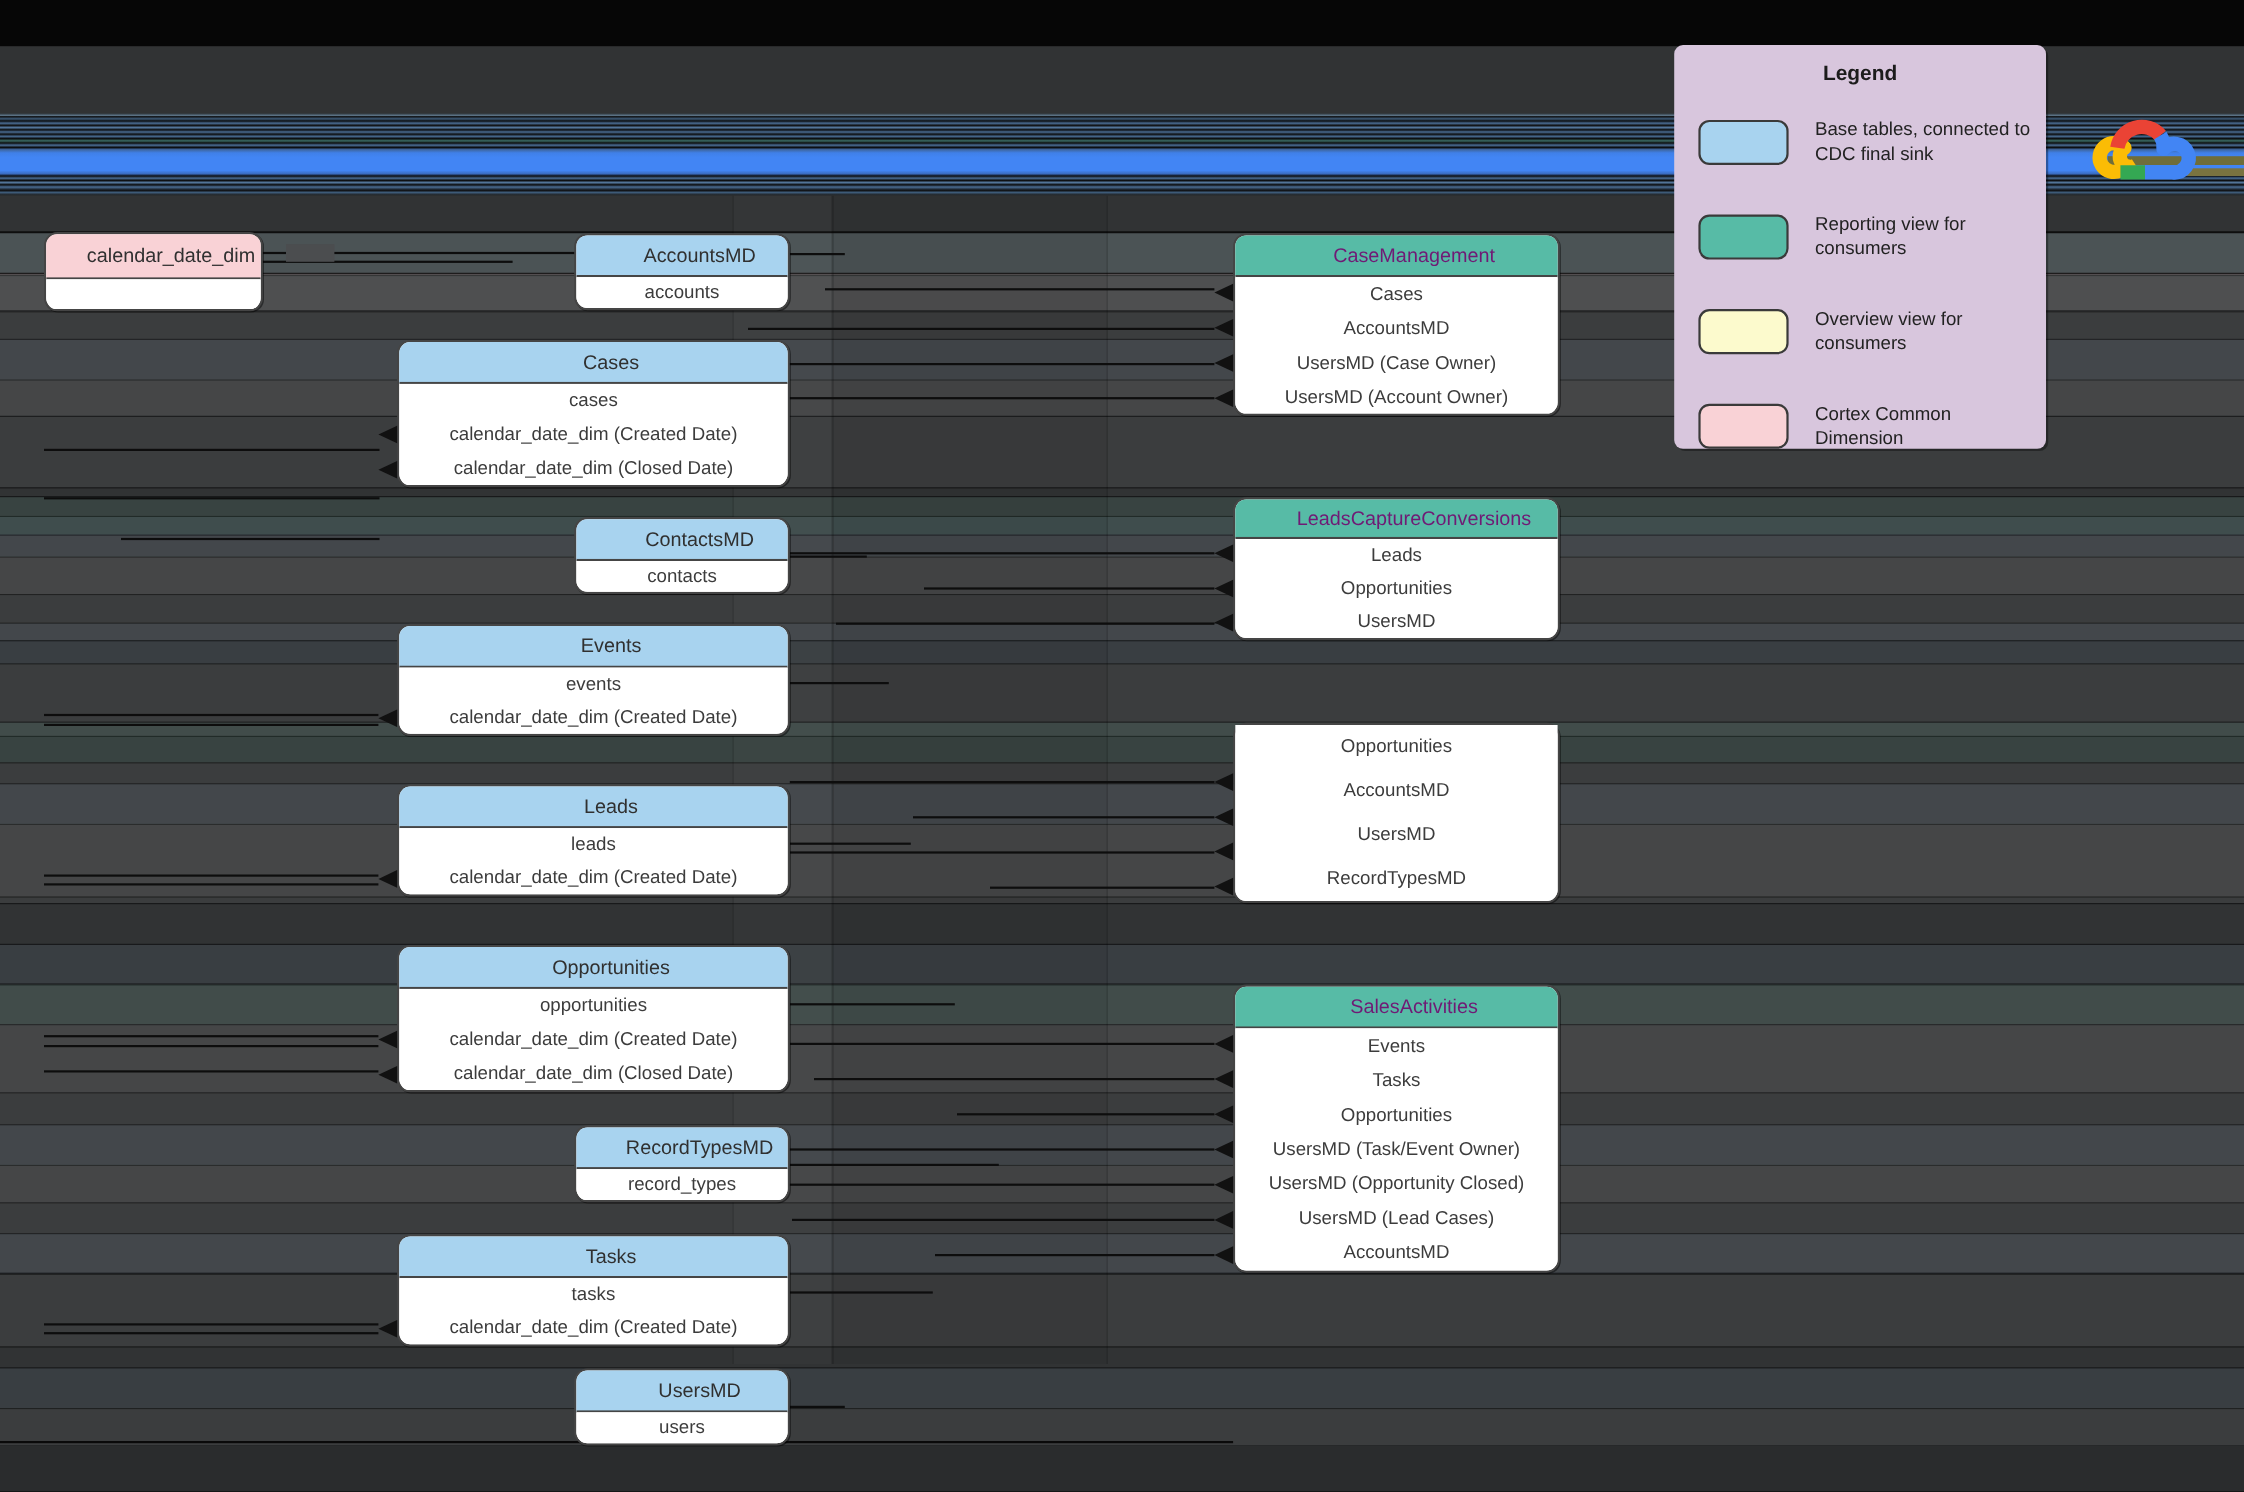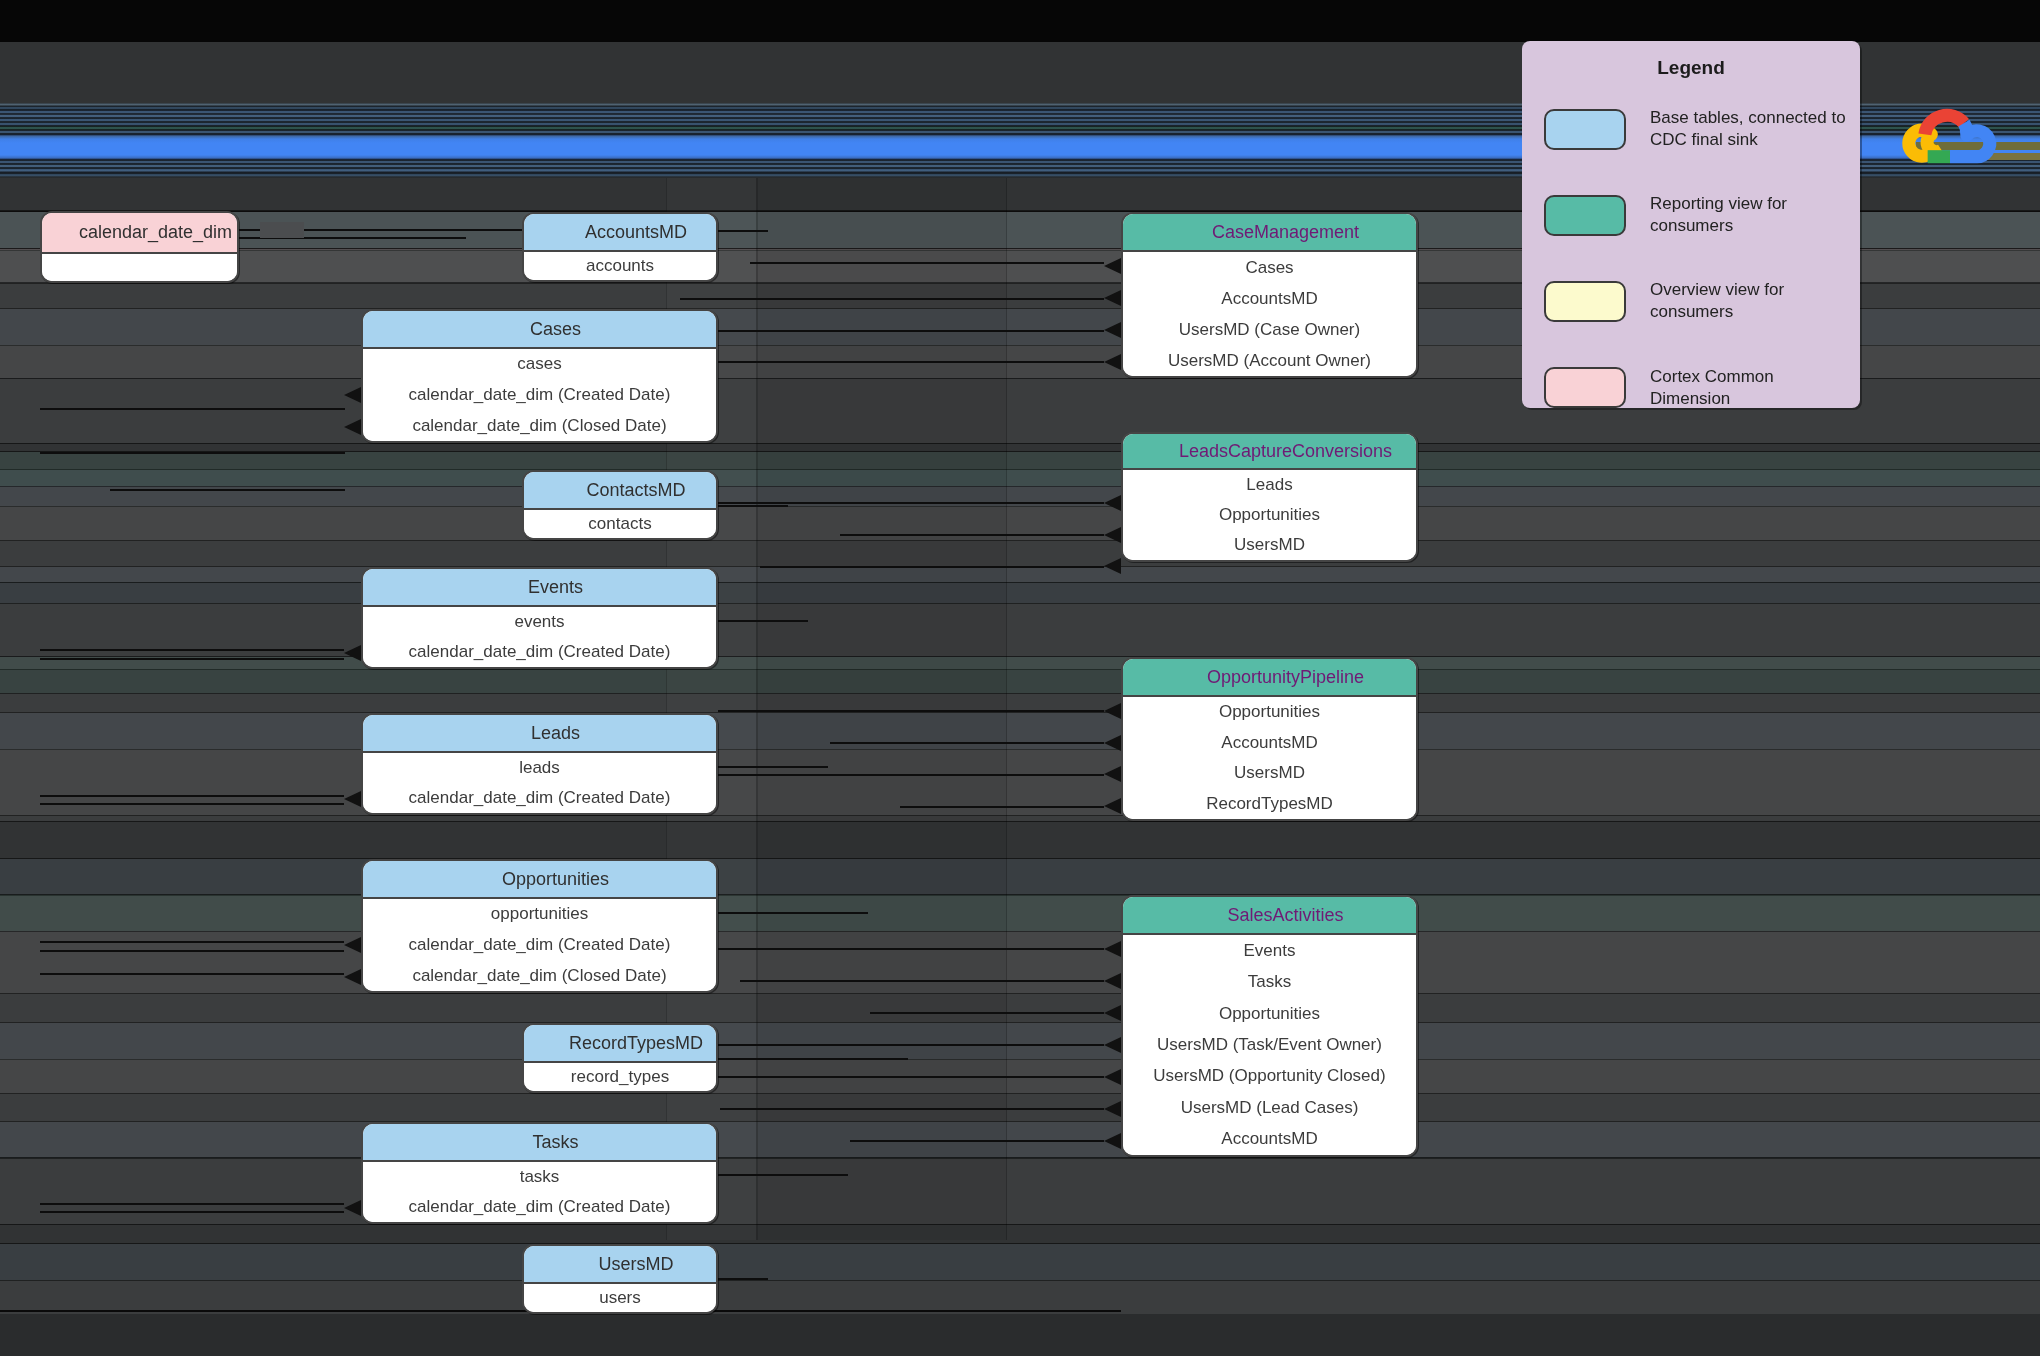--- a/index.html
+++ b/index.html
@@ -286,31 +286,30 @@
   <div class="entity t-teal" style="left:1121px;top:212px;width:297px;height:166px">
     <div class="ehead" style="height:36px">CaseManagement</div>
     <div class="ebody">
       <div class="erow">Cases</div>
       <div class="erow">AccountsMD</div>
       <div class="erow">UsersMD (Case Owner)</div>
       <div class="erow">UsersMD (Account Owner)</div>
     </div>
   </div>
 
-  <div class="entity t-teal" style="left:1121px;top:432px;width:297px;height:130px">
+  <div class="entity t-teal" style="left:1121px;top:452px;width:297px;height:130px">
     <div class="ehead" style="height:34px">LeadsCaptureConversions</div>
     <div class="ebody">
       <div class="erow">Leads</div>
       <div class="erow">Opportunities</div>
       <div class="erow">UsersMD</div>
     </div>
   </div>
 
   <div class="entity t-teal" style="left:1121px;top:657px;width:297px;height:164px">
-    <div class="ehead" style="height:36px">OpportunityPipeline</div>
     <div class="ebody">
       <div class="erow">Opportunities</div>
       <div class="erow">AccountsMD</div>
       <div class="erow">UsersMD</div>
       <div class="erow">RecordTypesMD</div>
     </div>
   </div>
 
   <div class="entity t-teal" style="left:1121px;top:895px;width:297px;height:262px">
     <div class="ehead" style="height:36px">SalesActivities</div>

